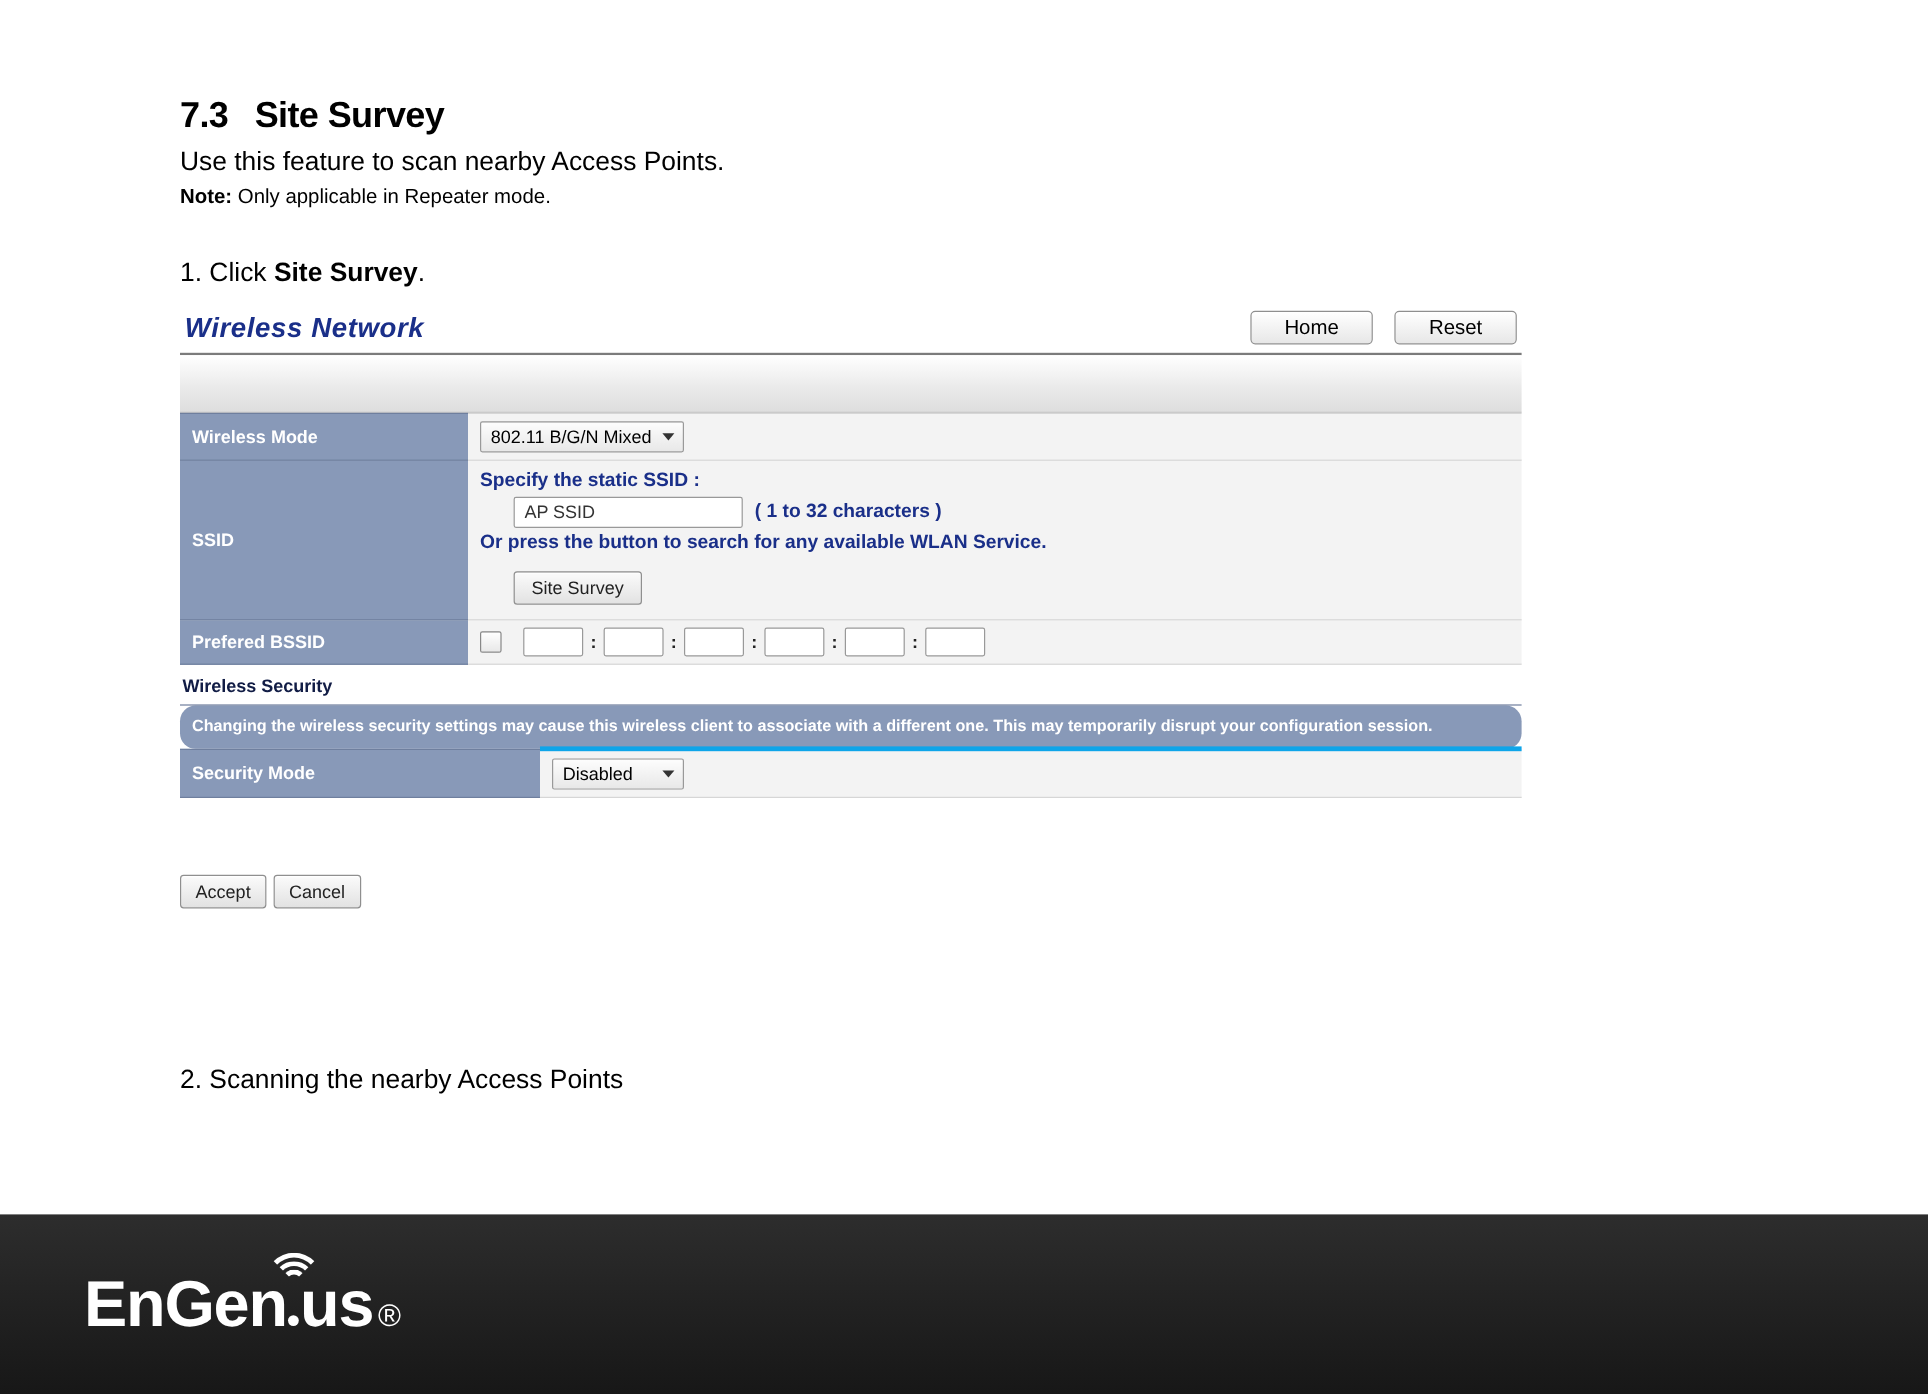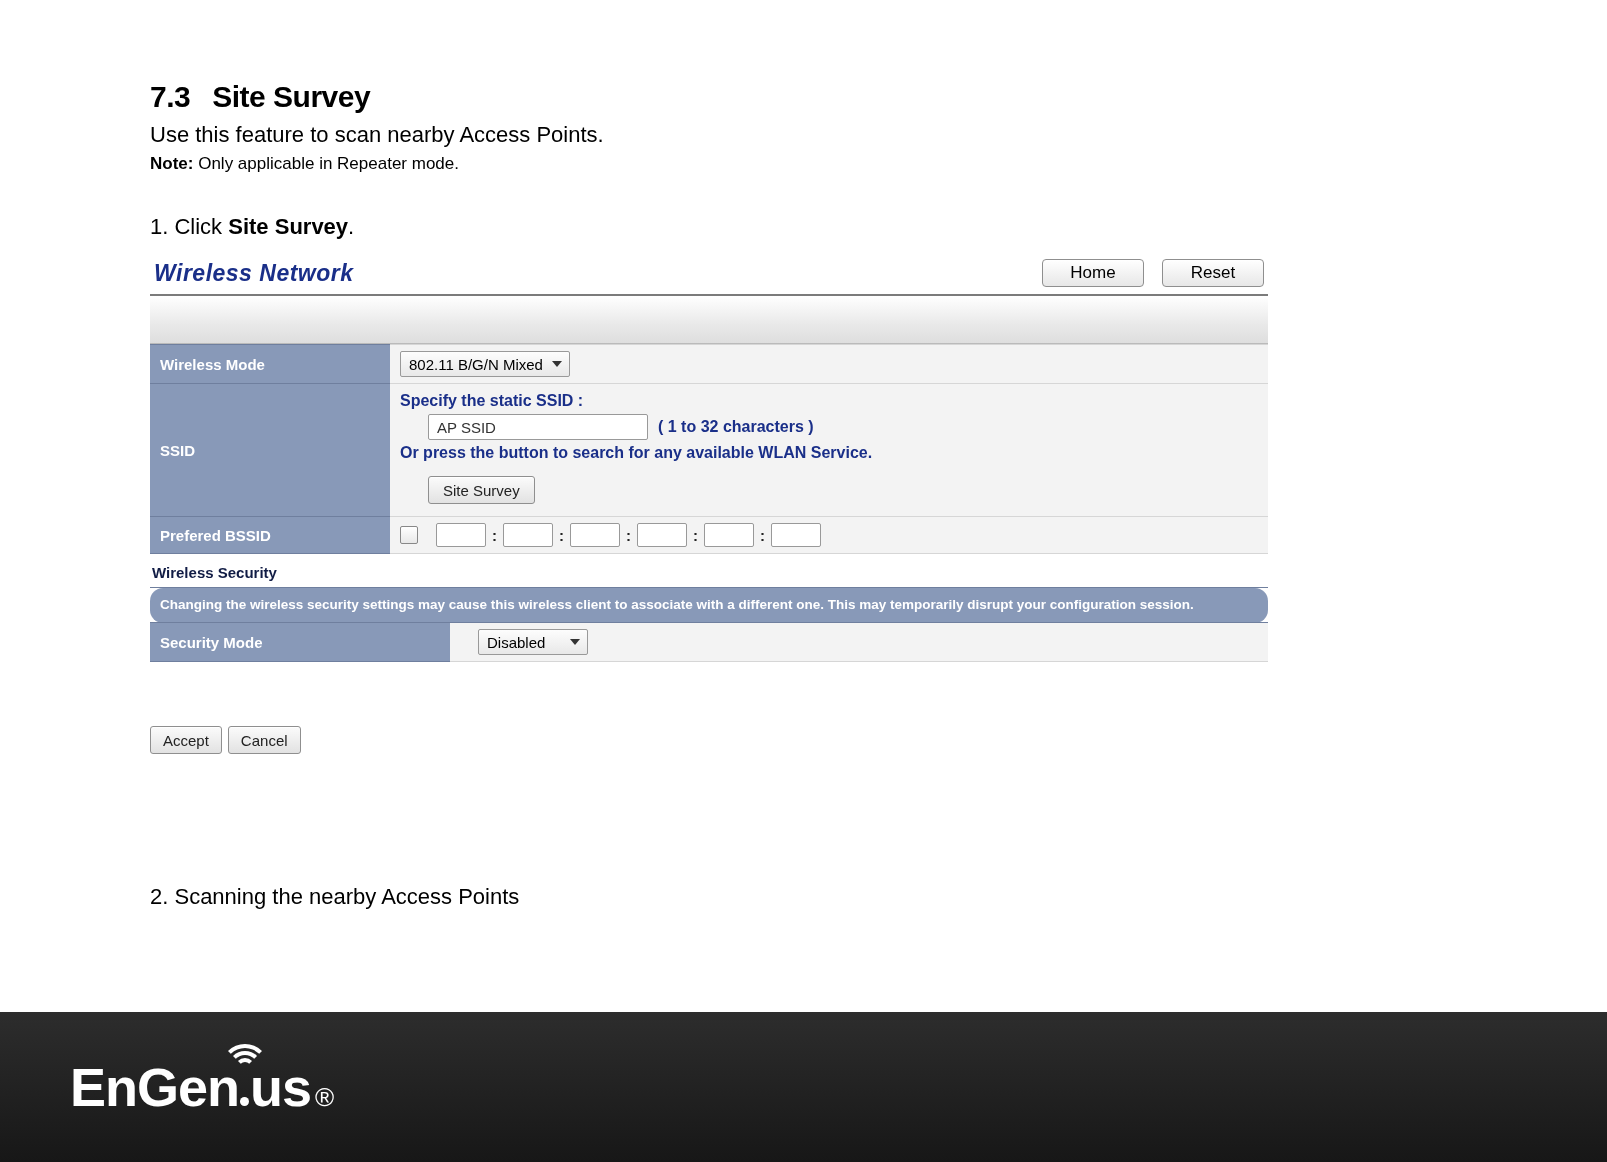--- a/index.html
+++ b/index.html
@@ -38,34 +38,34 @@
   }
   .select-ctrl::after, .dd-ctrl::after {
     content: ""; position: absolute; right: 7px; top: 50%; margin-top: -3px;
     border-left: 5px solid transparent; border-right: 5px solid transparent; border-top: 6px solid #333;
   }
 
   .ssid-block { padding: 8px 10px 12px 10px; }
   .ssid-text { color: #1a2f89; font-weight: bold; font-size: 16px; margin-bottom: 4px; }
   .ssid-row { display: flex; align-items: center; gap: 10px; margin-left: 28px; margin-bottom: 4px; }
   .text-input { height: 26px; border: 1px solid #999; background: #fff; font-size: 15px; color: #333; padding: 0 8px; border-radius: 2px; }
-  .ssid-input { width: 220px; }
+  .ssid-input { width: 191px; }
   .chars { color: #1a2f89; font-weight: bold; font-size: 16px; }
   .btn-sm { display: inline-flex; align-items: center; justify-content: center; height: 28px; padding: 0 14px; border: 1px solid #8f8f8f; border-radius: 3px; background: linear-gradient(#fbfbfb,#e2e2e2); color: #222; font-size: 15px; box-shadow: inset 0 1px 0 #fff; margin-left: 28px; margin-top: 10px; }
 
   .bssid-row { display: flex; align-items: center; gap: 6px; }
   .chk { width: 18px; height: 18px; border: 1px solid #888; background: linear-gradient(#fff,#e8e8e8); border-radius: 2px; display: inline-block; }
   .octet { width: 50px; height: 24px; border: 1px solid #999; background: #fff; border-radius: 2px; }
   .colon { color: #222; font-weight: bold; font-size: 15px; }
 
   .subheading { color: #111c45; font-weight: bold; font-size: 15px; margin: 10px 0 6px 2px; }
   .sec-table { width: 100%; border-collapse: collapse; }
   .warn-row td { background: #8899b8; color: #fff; font-weight: bold; font-size: 13.5px; padding: 8px 10px; border-top: 1px solid #6f7f9e; border-bottom: 1px solid #6f7f9e; line-height: 1.35; border-radius: 13px; }
   .sec-label { width: 300px; background: #8899b8; color: #fff; font-weight: bold; font-size: 15px; padding: 6px 10px; border-top: 1px solid #6f7f9e; border-bottom: 1px solid #6f7f9e; }
-  .sec-value { background: #f3f3f3; padding: 6px 28px; border-top: 1px solid #0ea5e9; border-bottom: 1px solid #d6d6d6; }
+  .sec-value { background: #f3f3f3; padding: 6px 10px; border-top: 4px solid #0ea5e9; border-bottom: 1px solid #d6d6d6; }
 
   .bottom-btns { margin-top: 64px; display: flex; gap: 6px; }
   .btn { display: inline-flex; align-items: center; justify-content: center; height: 28px; padding: 0 12px; border: 1px solid #8f8f8f; border-radius: 3px; background: linear-gradient(#fbfbfb,#e2e2e2); color: #222; font-size: 15px; box-shadow: inset 0 1px 0 #fff; }
 
   .step2 { font-size: 22px; color: #000; margin-top: 130px; }
 
   
   .footer { position: absolute; left: 0; bottom: 0; width: 1607px; height: 150px; background: linear-gradient(#2d2d2d, #171717); display: flex; align-items: center; }
   .logo { display: flex; align-items: baseline; color: #fff; margin-left: 70px; font-family: Arial, sans-serif; }
   .logo .en { font-size: 54px; font-weight: 600; letter-spacing: -1px; }

